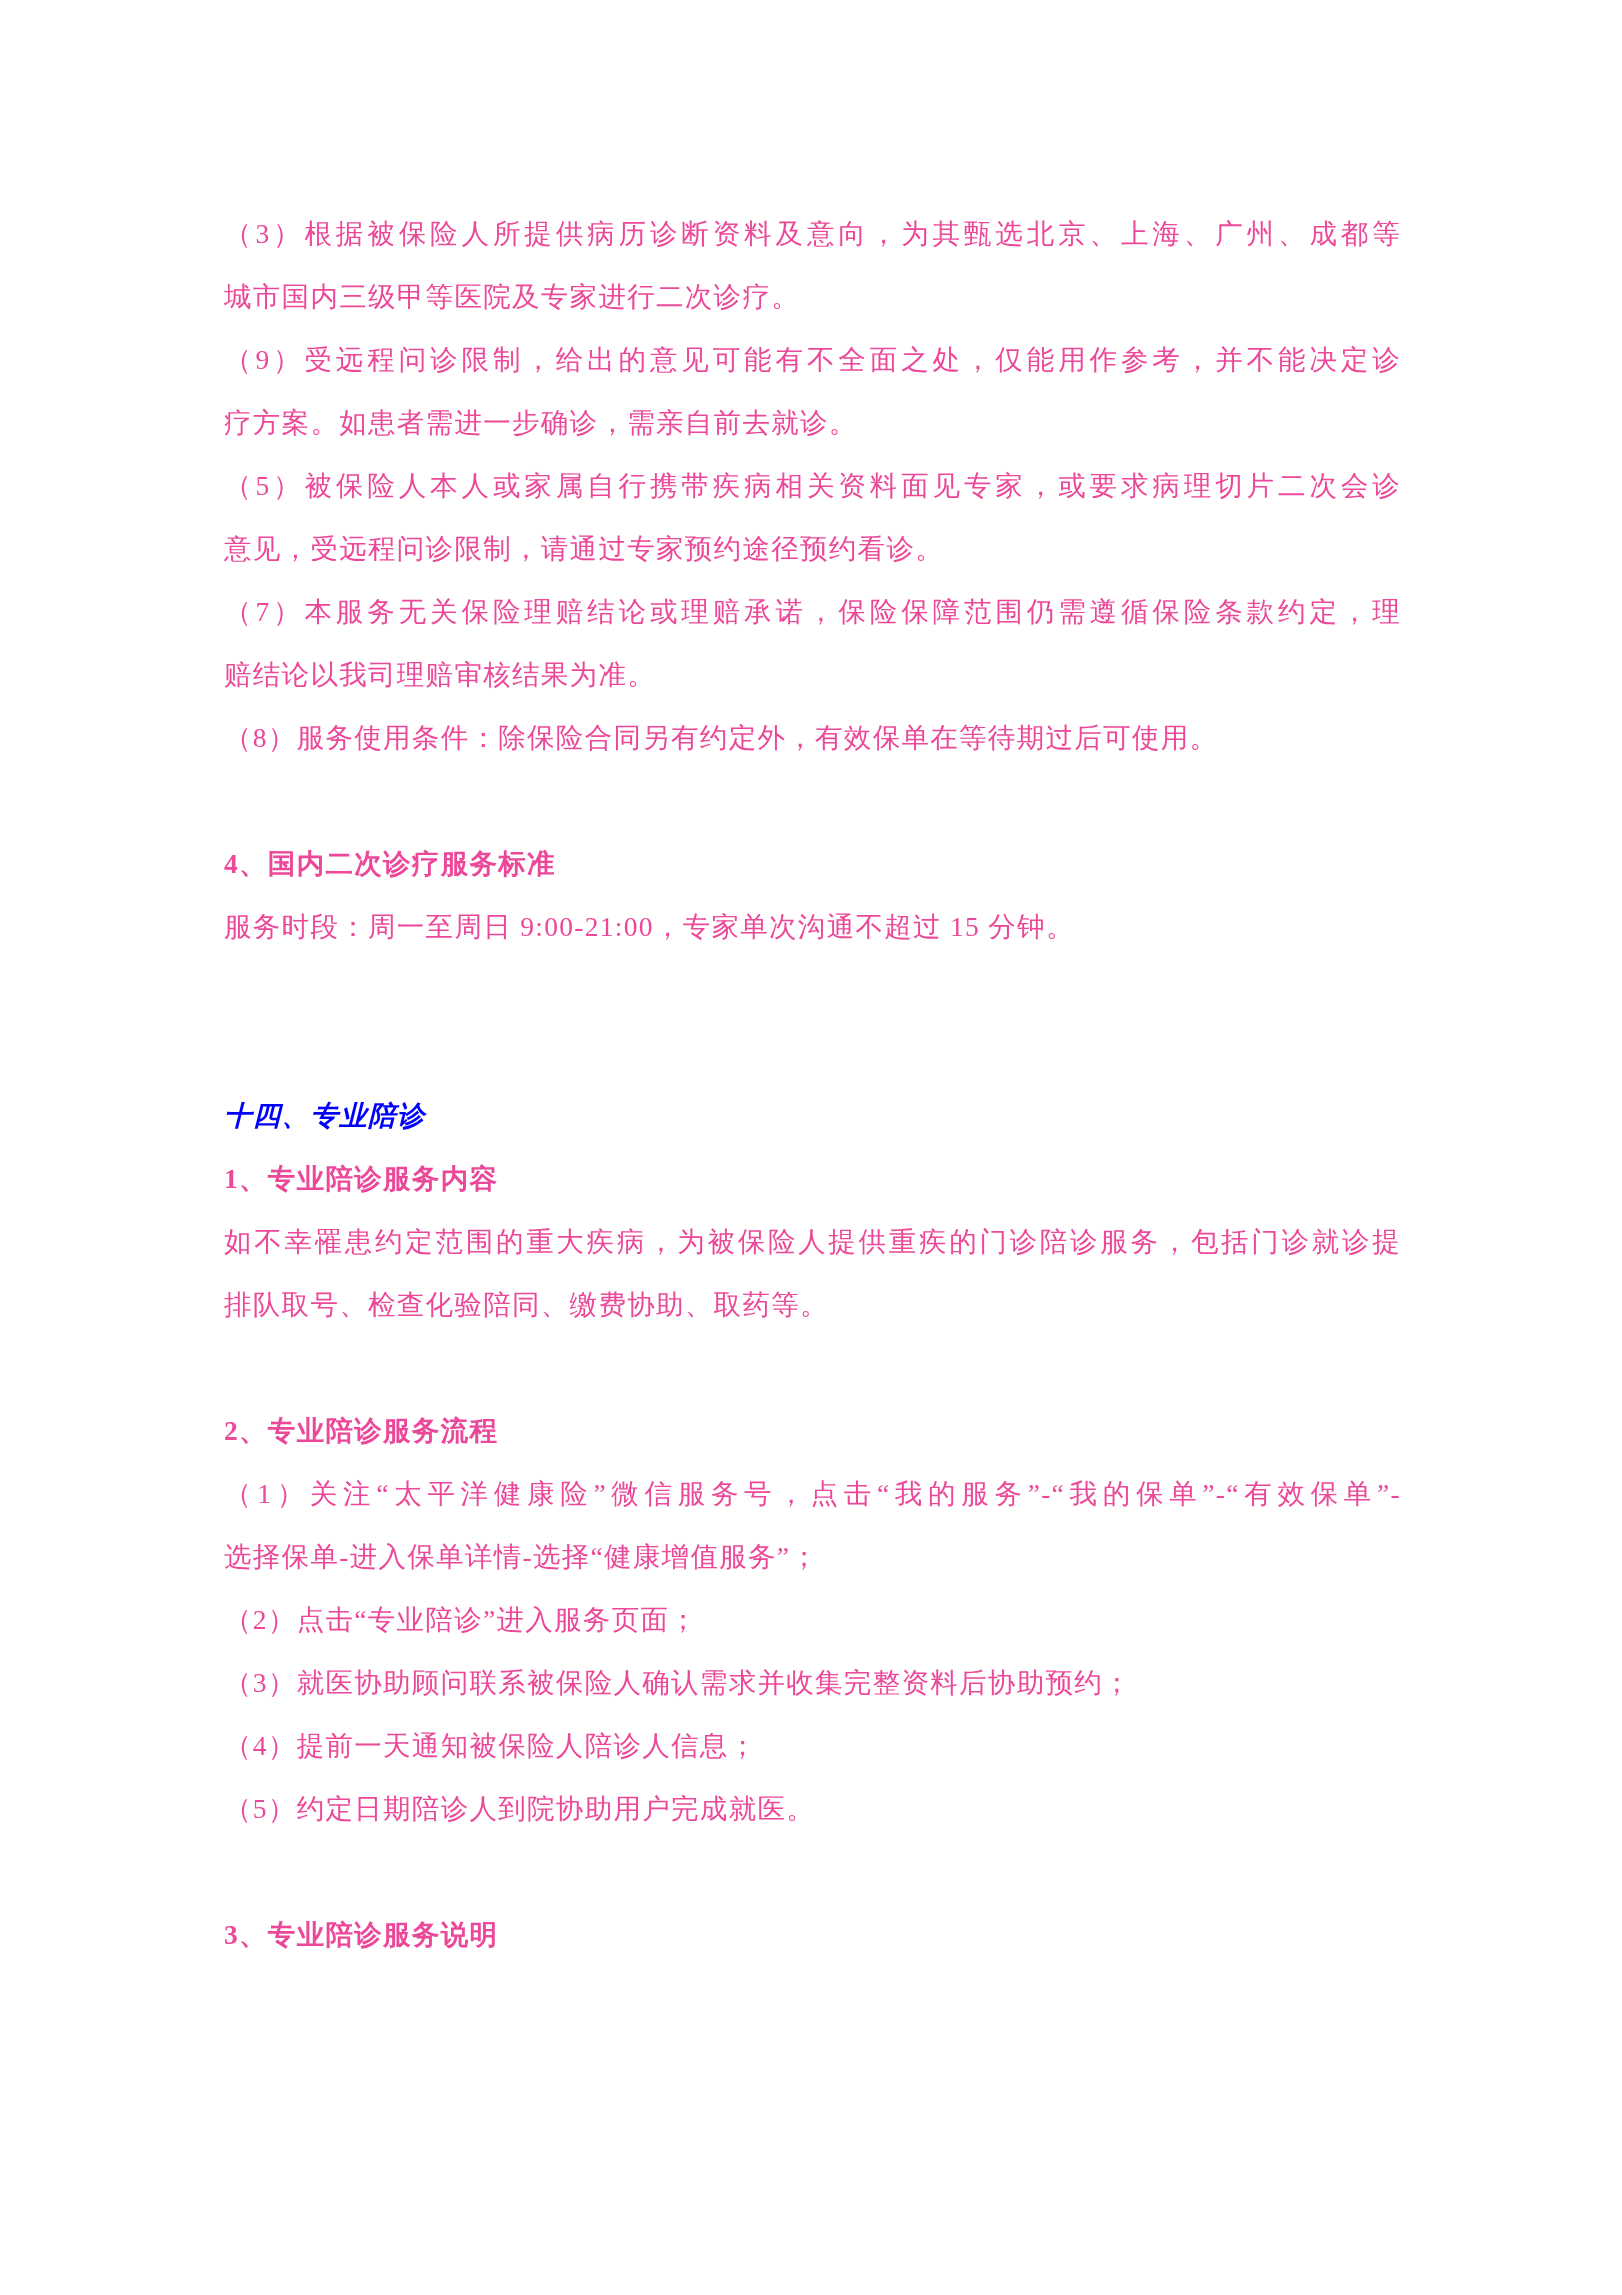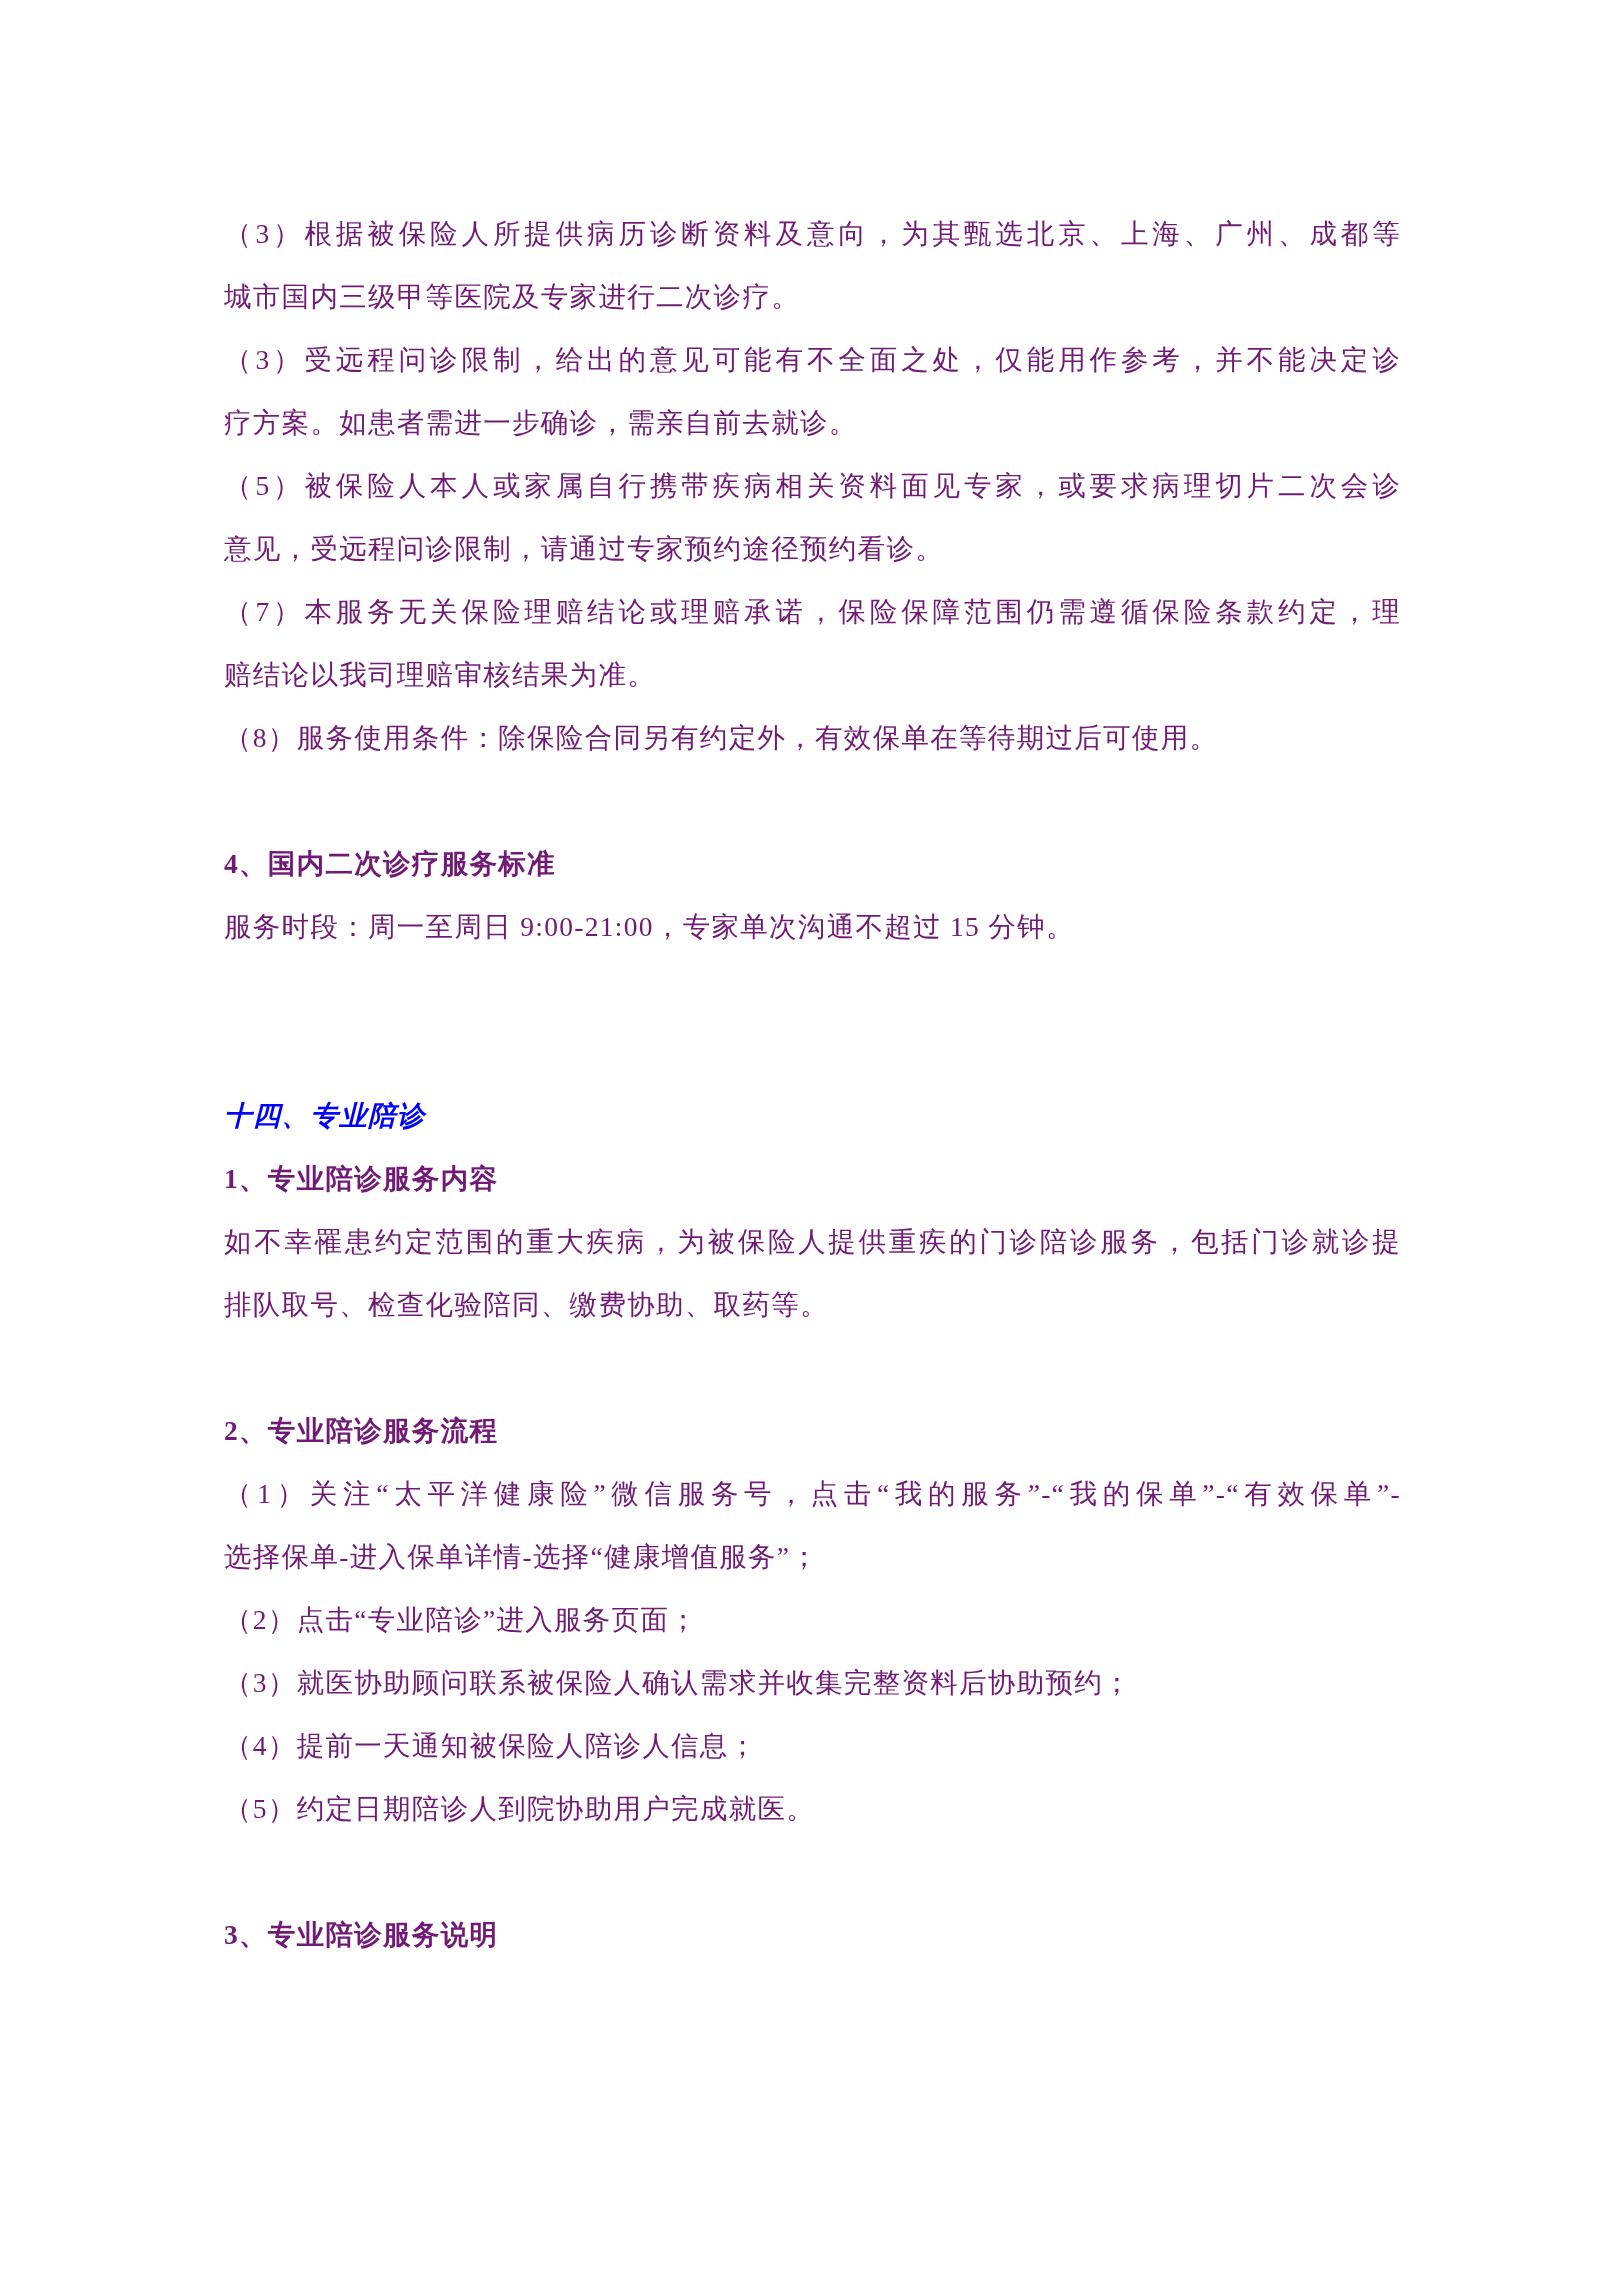--- a/index.html
+++ b/index.html
@@ -18,21 +18,21 @@
   .content {
     position: absolute;
     left: 224px;
     top: 202px;
     width: 1177px;
   }
   .t {
     font-size: 27.5px;
     line-height: 63px;
     height: 63px;
-    color: #701a75;
+    color: #ec4899;
     letter-spacing: 1.3px;
     white-space: normal;
     overflow: hidden;
   }
   
   .j {
     text-align: justify;
     text-align-last: justify;
     text-justify: inter-character;
   }
@@ -50,21 +50,21 @@
 </style>
 </head>
 <body>
 
 <div class="page">
   <div class="content">
 
     <div class="t j">（3）根据被保险人所提供病历诊断资料及意向，为其甄选北京、上海、广州、成都等</div>
     <div class="t">城市国内三级甲等医院及专家进行二次诊疗。</div>
 
-    <div class="t j">（3）受远程问诊限制，给出的意见可能有不全面之处，仅能用作参考，并不能决定诊</div>
+    <div class="t j">（9）受远程问诊限制，给出的意见可能有不全面之处，仅能用作参考，并不能决定诊</div>
     <div class="t">疗方案。如患者需进一步确诊，需亲自前去就诊。</div>
 
     <div class="t j">（5）被保险人本人或家属自行携带疾病相关资料面见专家，或要求病理切片二次会诊</div>
     <div class="t">意见，受远程问诊限制，请通过专家预约途径预约看诊。</div>
 
 
     <div class="t j">（7）本服务无关保险理赔结论或理赔承诺，保险保障范围仍需遵循保险条款约定，理</div>
     <div class="t">赔结论以我司理赔审核结果为准。</div>
 
     <div class="t">（8）服务使用条件：除保险合同另有约定外，有效保单在等待期过后可使用。</div>

